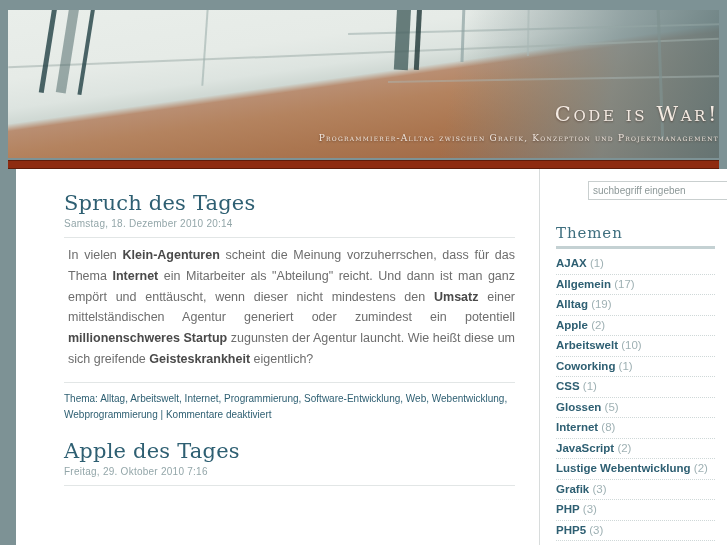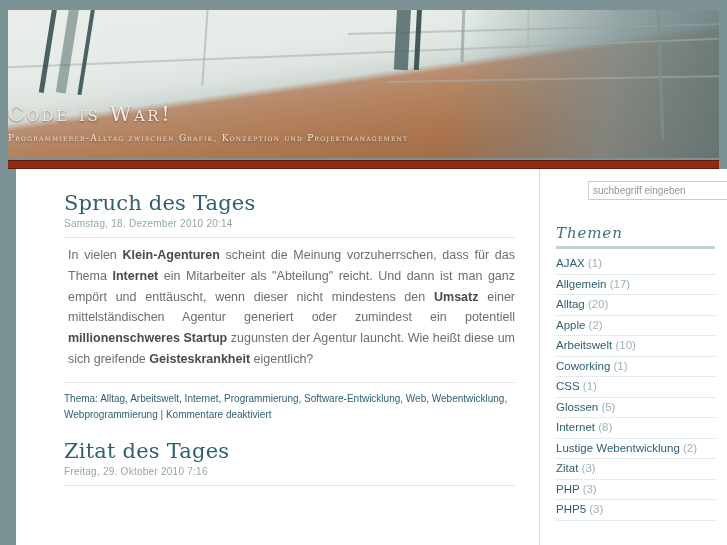--- a/index.html
+++ b/index.html
@@ -79,21 +79,21 @@
     background: rgba(150,168,165,.5); transform: rotate(-1.5deg);
   }
   .hline3 {
     position: absolute; left: 380px; top: 68px; width: 340px; height: 2px;
     background: rgba(170,185,182,.45); transform: rotate(-1deg);
   }
   .hdr-titles {
     position: absolute;
     left: 0; right: 0;
     top: 92px;
-    text-align: left;
+    text-align: right;
     z-index: 5;
   }
   #site-title {
     font-family: "DejaVu Serif", serif;
     font-size: 21px;
     font-variant: small-caps;
     letter-spacing: 2.6px;
     color: #f3eae2;
     text-shadow: 0 1px 2px rgba(60,35,25,.55);
     margin: 0;
@@ -204,37 +204,36 @@
   #search-input::placeholder { color: #8d9898; opacity: 1; }
   .widget-title {
     font-family: "DejaVu Serif", serif;
     font-weight: normal;
     font-size: 15px;
     color: #3e6e7e;
     letter-spacing: .9px;
     margin: 24px 0 5px 0;
     padding-bottom: 4px;
     border-bottom: 3px solid #c4d1d3;
-    font-style: italic;
   }
   ul.cat-list {
     list-style: none;
     margin: 0;
     padding: 0;
   }
   ul.cat-list li {
     font-size: 11.5px;
     padding: 2px 0 2px 0;
     border-bottom: 1px dotted #cfd8d8;
     line-height: 1.35;
   }
   ul.cat-list li a {
     color: #2e5f72;
     text-decoration: none;
-    font-weight: normal;
+    font-weight: bold;
     text-align: right;
   }
   ul.cat-list li .count {
     color: #9fb1b4;
     font-weight: normal;
   }
 </style>
 </head>
 <body>
 
@@ -268,47 +267,48 @@
     <div id="content">
 
       <article class="post">
         <h2 class="post-title">Spruch des Tages</h2>
         <div class="post-date">Samstag, 18. Dezember 2010 20:14</div>
         <p class="post-body">In vielen <b>Klein-Agenturen</b> scheint die Meinung vorzuherrschen, dass für das Thema <b>Internet</b> ein Mitarbeiter als "Abteilung" reicht. Und dann ist man ganz empört und enttäuscht, wenn dieser nicht mindestens den <b>Umsatz</b> einer mittelständischen Agentur generiert oder zumindest ein potentiell <b>millionenschweres Startup</b> zugunsten der Agentur launcht. Wie heißt diese um sich greifende <b>Geisteskrankheit</b> eigentlich?</p>
         <div class="post-meta">Thema: Alltag, Arbeitswelt, Internet, Programmierung, Software-Entwicklung, Web, Webentwicklung, Webprogrammierung | Kommentare deaktiviert</div>
       </article>
 
       <article class="post">
-        <h2 class="post-title">Zitat des Tages</h2>
+        <h2 class="post-title">Apple des Tages</h2>
         <div class="post-date">Freitag, 29. Oktober 2010 7:16</div>
 
       </article>
 
     </div>
 
     <div id="divider"></div>
 
     <div id="sidebar">
 
       <input id="search-input" type="text" placeholder="suchbegriff eingeben" style="">
 
       <h3 class="widget-title">Themen</h3>
 
       <ul class="cat-list" id="cat-list">
           <li><a href="#">AJAX</a><span class="count"> (1)</span></li>
           <li><a href="#">Allgemein</a><span class="count"> (17)</span></li>
-          <li><a href="#">Alltag</a><span class="count"> (20)</span></li>
+          <li><a href="#">Alltag</a><span class="count"> (19)</span></li>
           <li><a href="#">Apple</a><span class="count"> (2)</span></li>
           <li><a href="#">Arbeitswelt</a><span class="count"> (10)</span></li>
           <li><a href="#">Coworking</a><span class="count"> (1)</span></li>
           <li><a href="#">CSS</a><span class="count"> (1)</span></li>
           <li><a href="#">Glossen</a><span class="count"> (5)</span></li>
           <li><a href="#">Internet</a><span class="count"> (8)</span></li>
+          <li><a href="#">JavaScript</a><span class="count"> (2)</span></li>
           <li><a href="#">Lustige Webentwicklung</a><span class="count"> (2)</span></li>
-          <li><a href="#">Zitat</a><span class="count"> (3)</span></li>
+          <li><a href="#">Grafik</a><span class="count"> (3)</span></li>
           <li><a href="#">PHP</a><span class="count"> (3)</span></li>
           <li><a href="#">PHP5</a><span class="count"> (3)</span></li>
         </ul>
 
     </div>
 
   </div>
 </div>
 
 </body></html>

